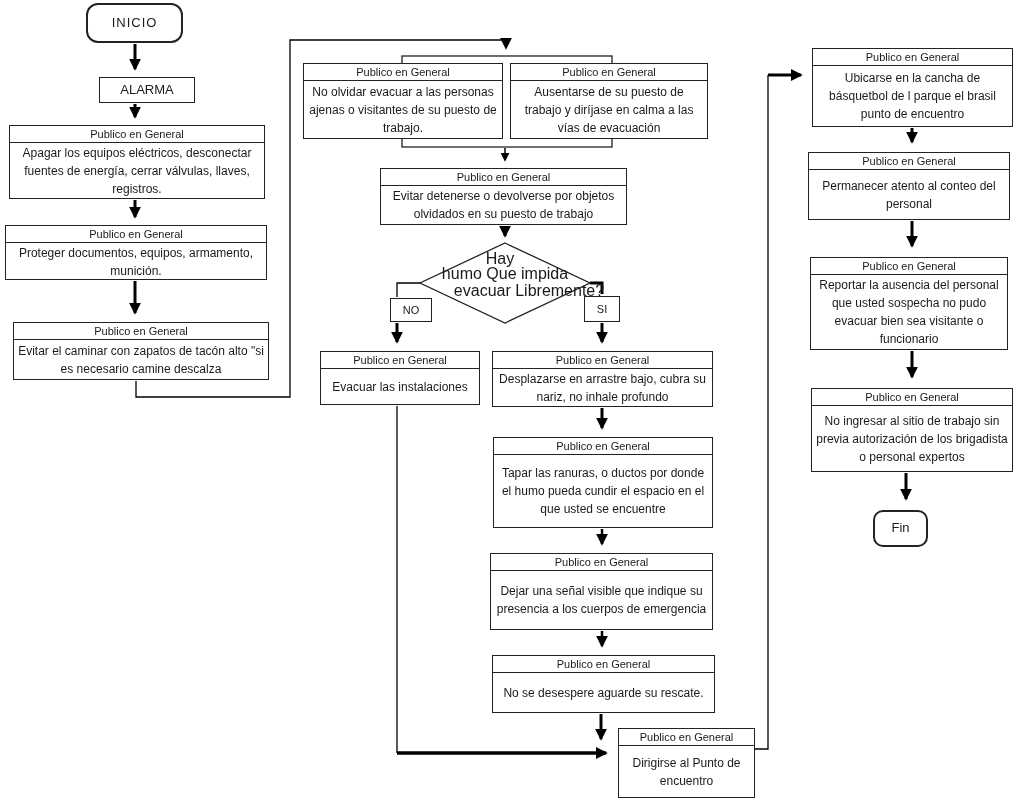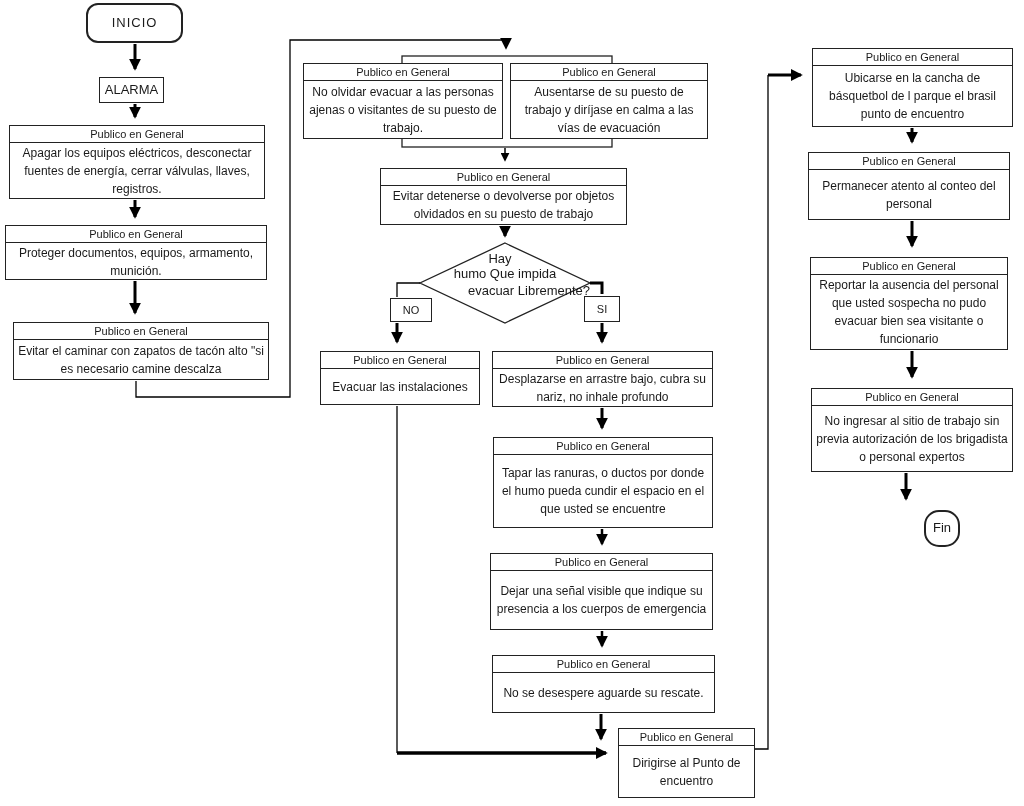--- a/index.html
+++ b/index.html
@@ -8,21 +8,21 @@
   #wires{position:absolute;left:0;top:0;width:1024px;height:806px;}
   .node{position:absolute;background:#fff;border:1px solid #222;box-sizing:border-box;
         display:flex;flex-direction:column;text-align:center;}
   .hd{flex:0 0 auto;font-size:11px;line-height:16px;border-bottom:1px solid #222;white-space:nowrap;overflow:hidden;}
   .bd{flex:1 1 auto;display:flex;align-items:center;justify-content:center;
       font-size:12px;line-height:1.5;padding:1px 4px;}
   .plain .bd{font-size:13px;line-height:1.1;padding:0 2px;}
   .round{border-radius:12px;border-width:2px;}
   .big{font-size:15px;letter-spacing:1px;}
   .fin-big{font-size:16px;}
-  .dtext{position:absolute;text-align:center;font-size:13px;line-height:14px;}
+  .dtext{position:absolute;text-align:center;font-size:16px;line-height:14px;}
   .small-label .bd{font-size:11px;}
 </style>
 </head>
 <body>
 
 <div id="stage">
 
   <svg id="wires" width="1024" height="806" viewBox="0 0 1024 806">
     <defs>
       <marker id="ahBig" viewBox="0 0 10 10" refX="8.5" refY="5" markerWidth="12" markerHeight="12" orient="auto" markerUnits="userSpaceOnUse">
@@ -65,21 +65,21 @@
 
     <path d="M912,128 L912,142" stroke="#000" stroke-width="3" fill="none" marker-end="url(#ahBig)"></path>
     <path d="M912,221 L912,246" stroke="#000" stroke-width="3" fill="none" marker-end="url(#ahBig)"></path>
     <path d="M912,351 L912,377" stroke="#000" stroke-width="3" fill="none" marker-end="url(#ahBig)"></path>
     <path d="M906,473 L906,499" stroke="#000" stroke-width="3" fill="none" marker-end="url(#ahBig)"></path>
   </svg>
 
   <div class="node plain round" style="left:86px;top:3px;width:97px;height:40px;">
     <div class="bd big">INICIO</div>
   </div>
-  <div class="node plain" style="left:99px;top:77px;width:65px;height:26px;">
+  <div class="node plain" style="left:99px;top:77px;width:96px;height:26px;">
     <div class="bd">ALARMA</div>
   </div>
 
   <div class="node" style="left:9px;top:125px;width:256px;height:74px;">
     <div class="hd">Publico en General</div>
     <div class="bd">Apagar los equipos eléctricos, desconectar fuentes de energía, cerrar válvulas, llaves, registros.</div>
   </div>
   <div class="node" style="left:5px;top:225px;width:262px;height:55px;">
     <div class="hd">Publico en General</div>
     <div class="bd">Proteger documentos, equipos, armamento, munición.</div>
@@ -150,17 +150,17 @@
   </div>
   <div class="node" style="left:810px;top:257px;width:198px;height:93px;">
     <div class="hd">Publico en General</div>
     <div class="bd">Reportar la ausencia del personal que usted sospecha no pudo evacuar bien sea visitante o funcionario</div>
   </div>
   <div class="node" style="left:811px;top:388px;width:202px;height:84px;">
     <div class="hd">Publico en General</div>
     <div class="bd">No ingresar al sitio de trabajo sin previa autorización de los brigadista o personal expertos</div>
   </div>
 
-  <div class="node plain round" style="left:924px;top:510px;width:36px;height:37px;border-radius:15px;">
+  <div class="node plain round" style="left:873px;top:510px;width:55px;height:37px;border-radius:10px;">
     <div class="bd fin-big">Fin</div>
   </div>
 
 </div>
 
 </body></html>

